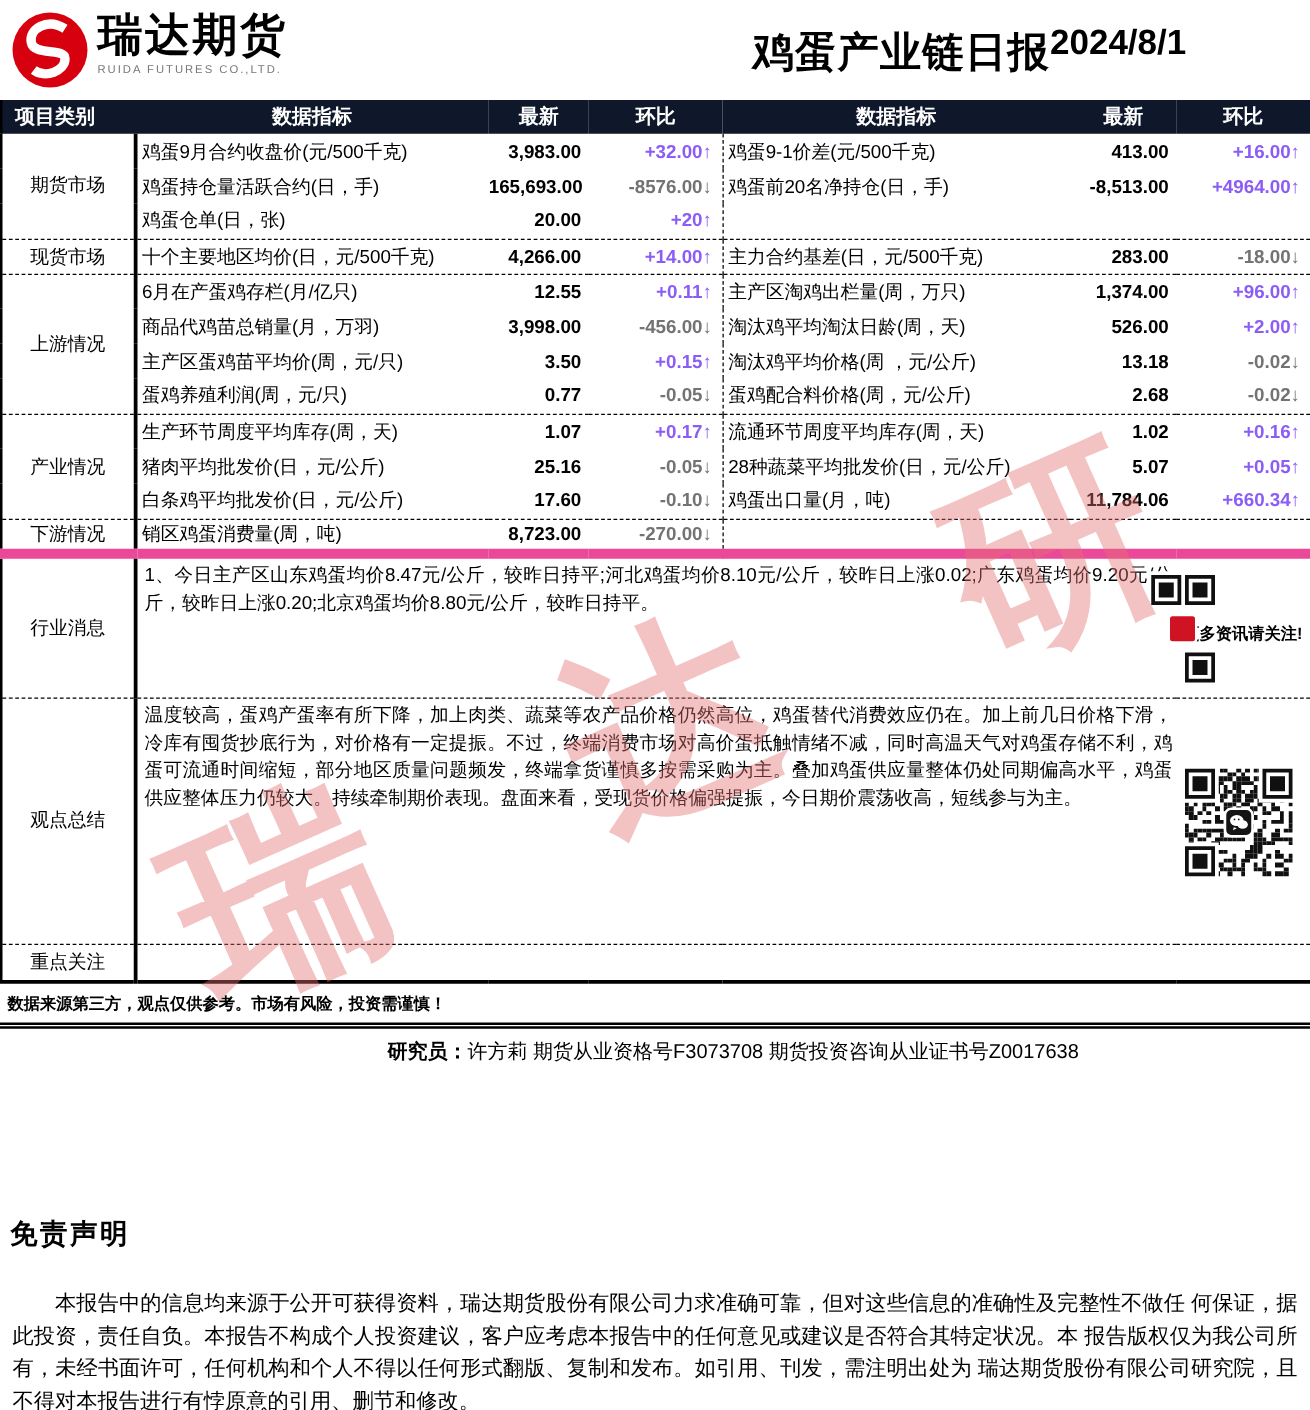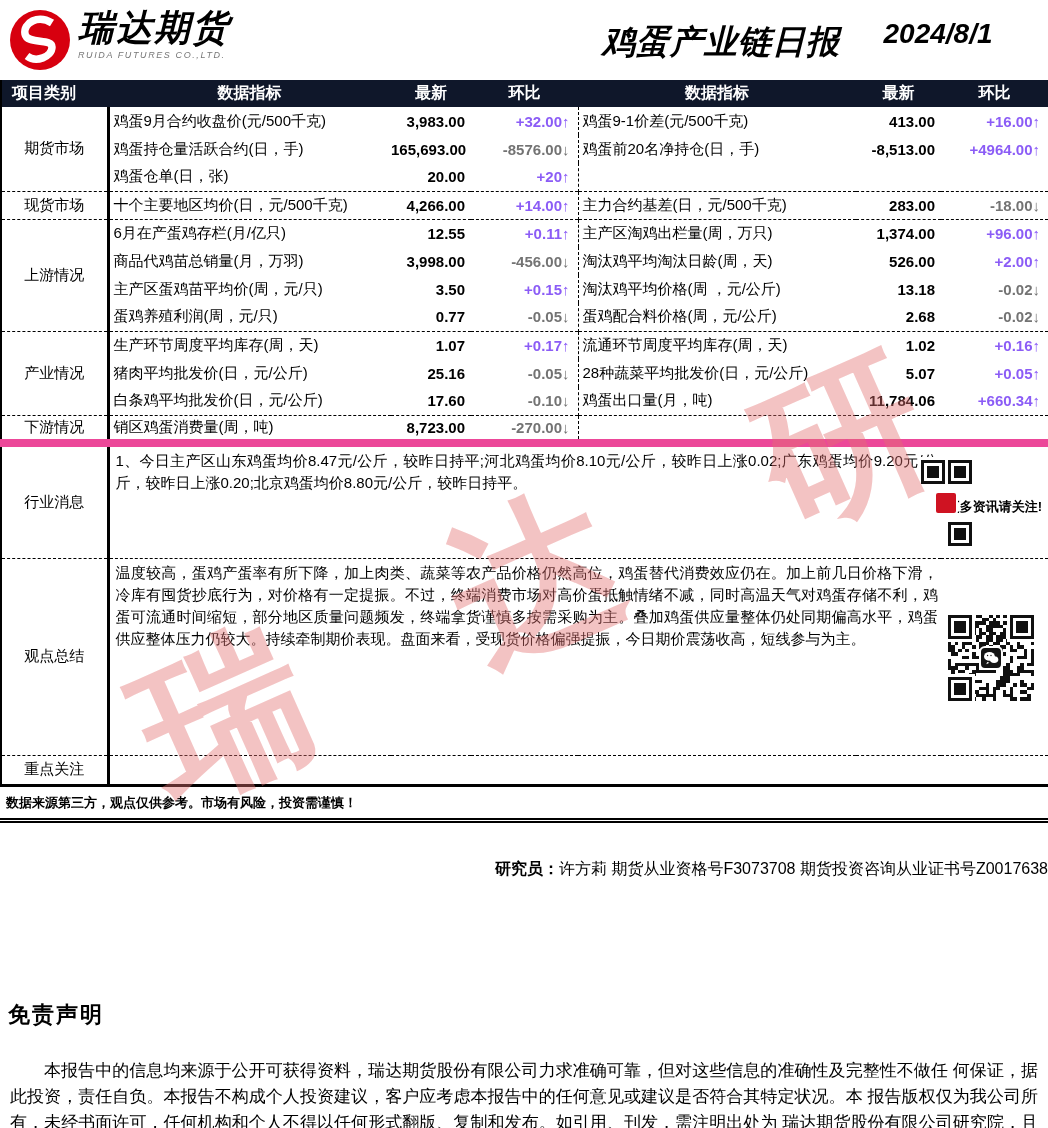--- a/index.html
+++ b/index.html
@@ -1,28 +1,28 @@
 <!DOCTYPE html>
 <html><head>
 <meta charset="utf-8">
 <style>
   * { margin:0; padding:0; box-sizing:border-box; }
   html,body { background:#fff; }
   body { font-family:"Liberation Sans","DejaVu Sans",sans-serif; color:#000; }
   .report { position:relative; width:1048px; height:1128px; background:#fff; overflow:hidden; }
 
   
-  .hdr { display:flex; align-items:flex-start; height:80px; padding:6px 8px 0 8px;font-style:italic; }
+  .hdr { display:flex; align-items:flex-start; height:80px; padding:6px 8px 0 8px; }
   .brand { display:flex; align-items:flex-start; width:300px; }
   .brand svg { width:64px; height:64px; margin-top:2px; }
   .brand-txt { margin-left:6px; }
   .brand-name { font-size:36px; font-weight:bold; letter-spacing:2px; line-height:44px; }
   .brand-sub { font-size:9px; color:#777; letter-spacing:1.6px; margin-top:0px; }
   .hdr-title { flex:1; text-align:right; font-size:33px; font-weight:bold; margin-top:14px; letter-spacing:1px; }
-  .hdr-date { width:200px; text-align:center; font-size:28px; font-weight:bold; margin-top:12px; padding-right:4px; }
+  .hdr-date { width:200px; text-align:left; font-size:28px; font-weight:bold; margin-top:12px; padding-right:4px; }
 
   
   table { border-collapse:collapse; table-layout:fixed; width:1048px; margin:0;
           border-left:2px solid #000; border-right:2px solid #000; border-bottom:3px solid #000; }
   col.c-cat{width:107px} col.c-indl{width:283px} col.c-vall{width:80px} col.c-chgl{width:107px}
   col.c-indr{width:278px} col.c-valr{width:85px} col.c-chgr{width:108px}
   thead th { background:#0f172a; color:#fff; font-size:16px; font-weight:bold; height:27px; padding:0; }
   th.h-cat { text-align:left; padding-left:10px; }
   tbody td { font-size:15px; vertical-align:middle; height:28px; }
   td.cat { text-align:center; border-right:3px solid #000; font-size:15px; }
@@ -53,21 +53,21 @@
   .badge { position:absolute; left:50%; top:50%; transform:translate(-50%,-50%);
            width:24px; height:24px; border:2px solid #fff; border-radius:4px;
            display:flex; align-items:center; justify-content:center; }
   .badge.red { background:#cf1322; }
   .badge.wx { background:#141414; border-radius:6px; }
   .qr-caption { font-size:13px; font-weight:bold; margin-top:7px; white-space:nowrap; }
 
   
   .note { font-size:13px; font-weight:bold; padding:7px 6px 6px 6px; }
   .dblrule { height:5px; border-top:2px solid #000; border-bottom:2px solid #000; margin:0; }
-  .researcher { margin:36px 0 0 310px; font-size:16px;text-align:right; }
+  .researcher { margin:8px 0 0 310px; font-size:16px; }
   .researcher b { font-weight:bold; }
   .disc-title { font-size:22px; font-weight:600; margin:120px 0 0 8px; letter-spacing:2px; }
   .disc-body { font-size:17px; line-height:26px; margin:28px 10px 0 10px; text-align:justify; text-indent:2em; }
 
   
   .watermark { position:absolute; left:150px; top:640px; width:1400px;
                font-family:"Liberation Serif","DejaVu Serif",serif;
                font-size:165px; font-weight:bold; letter-spacing:66px;
                color:rgba(226,112,112,0.42); transform:rotate(-24deg); transform-origin:0 50%;
                pointer-events:none; z-index:6; white-space:nowrap; }

